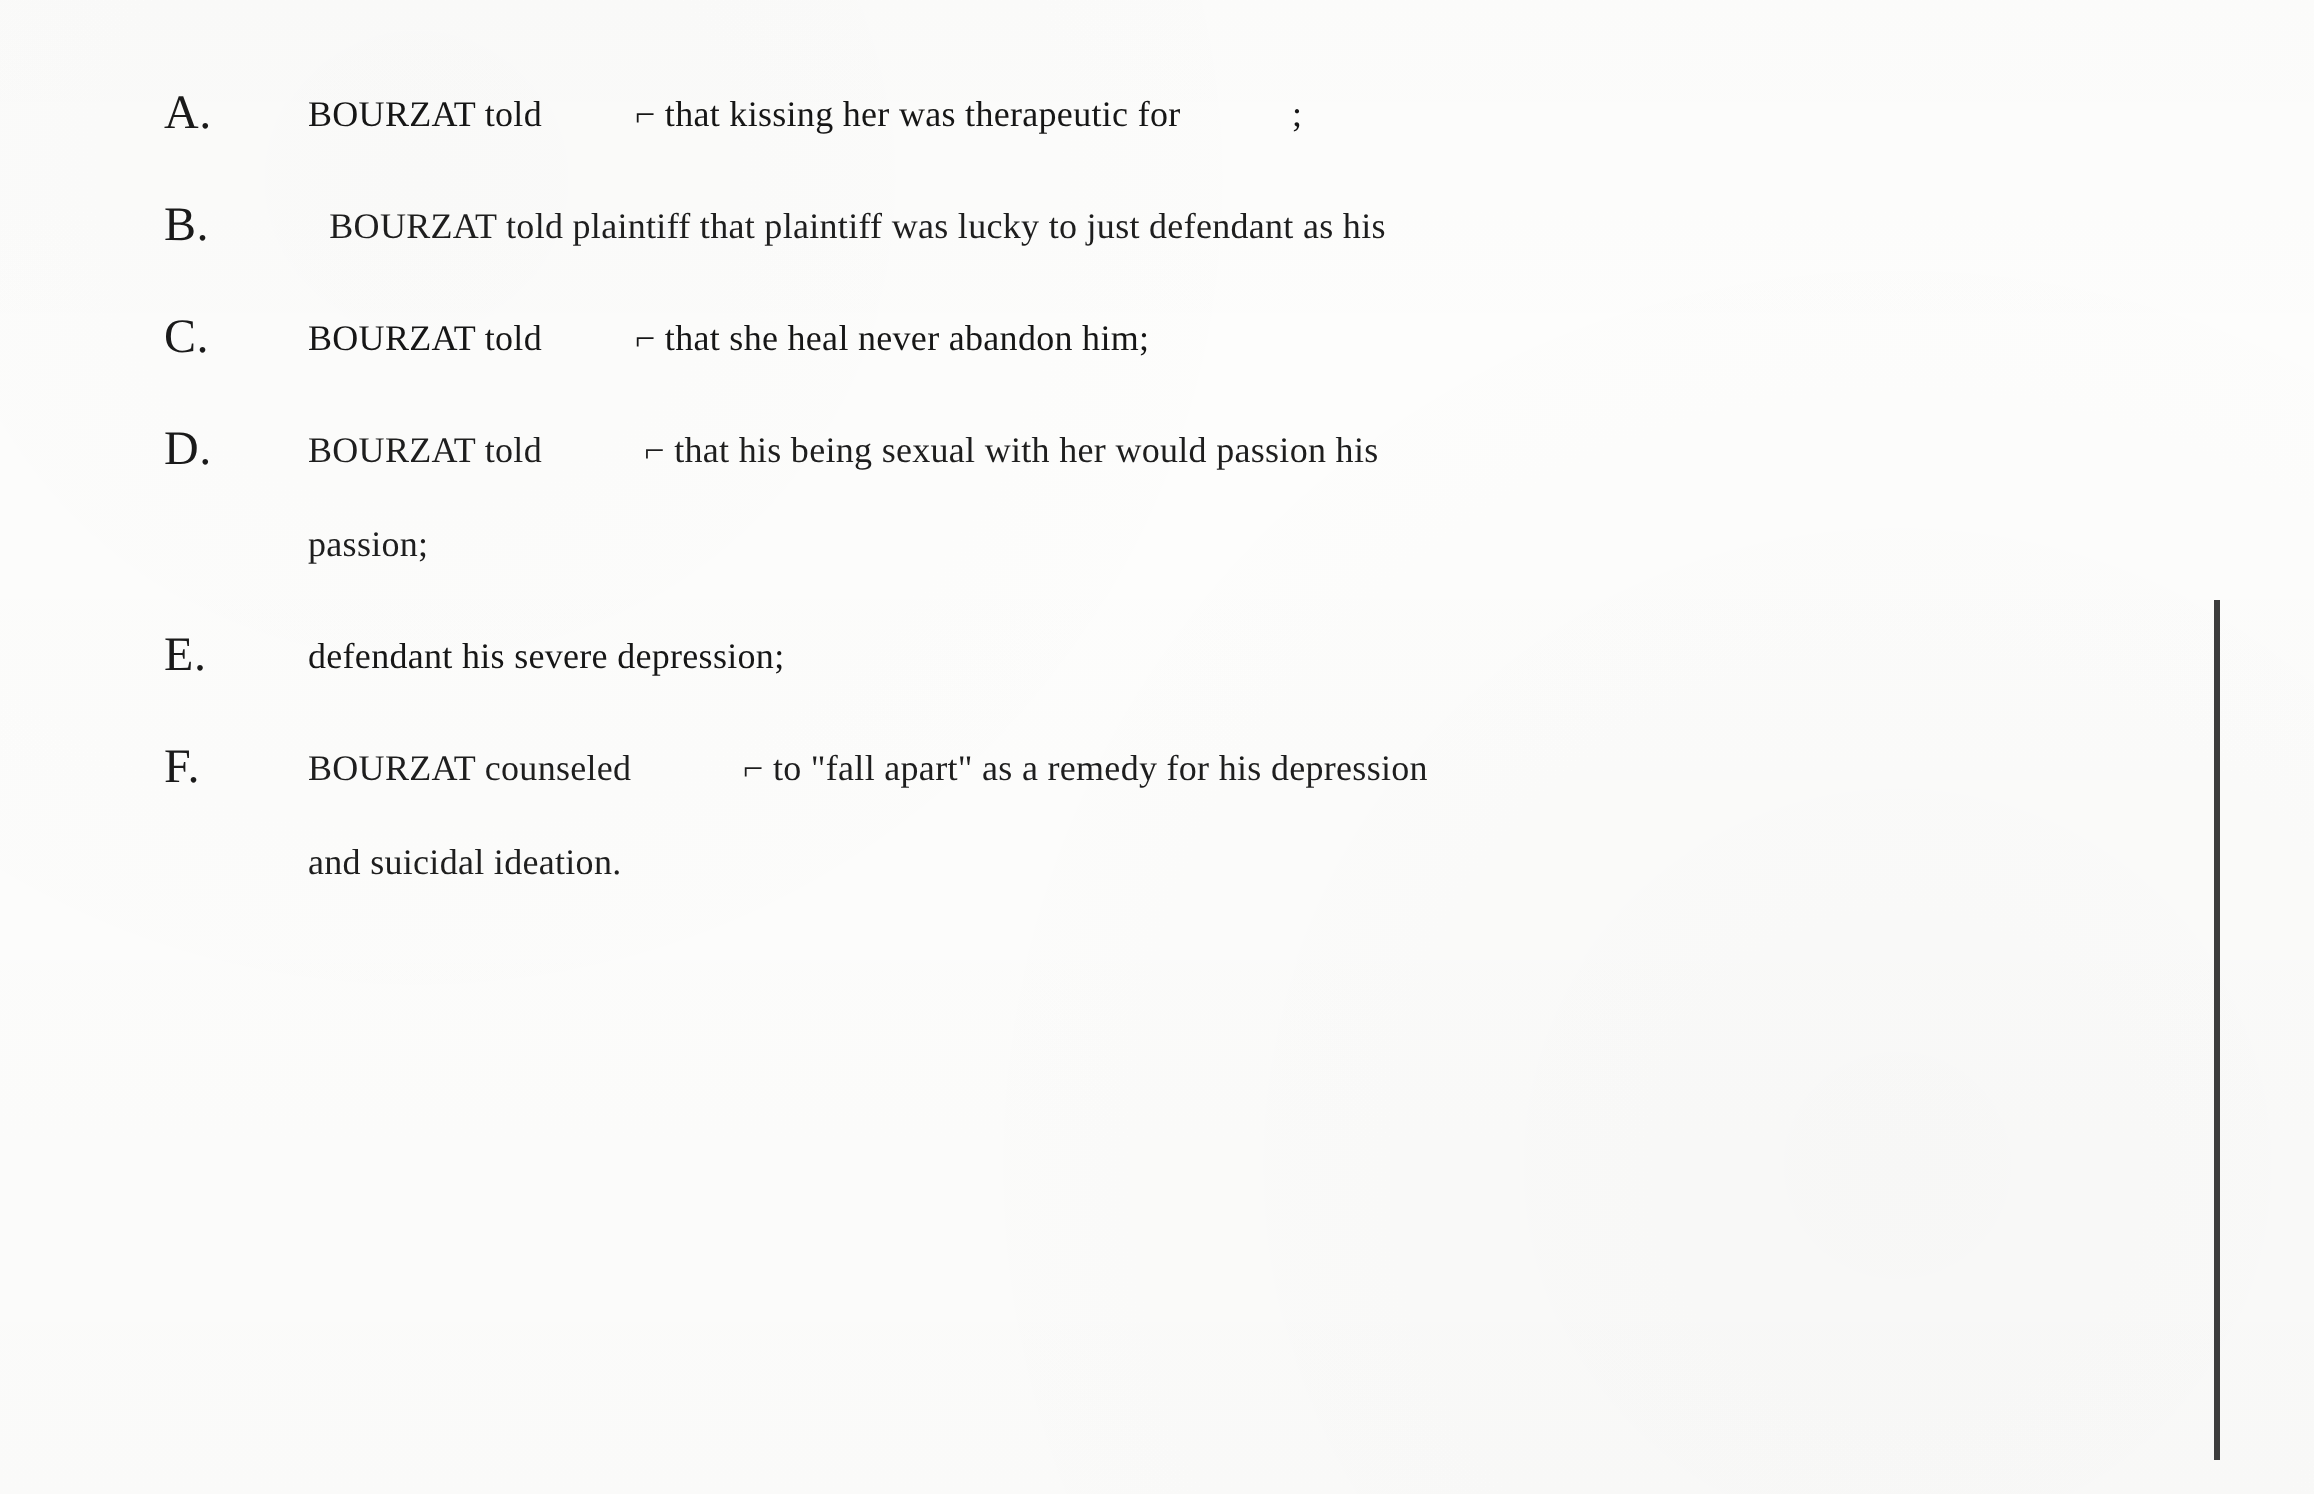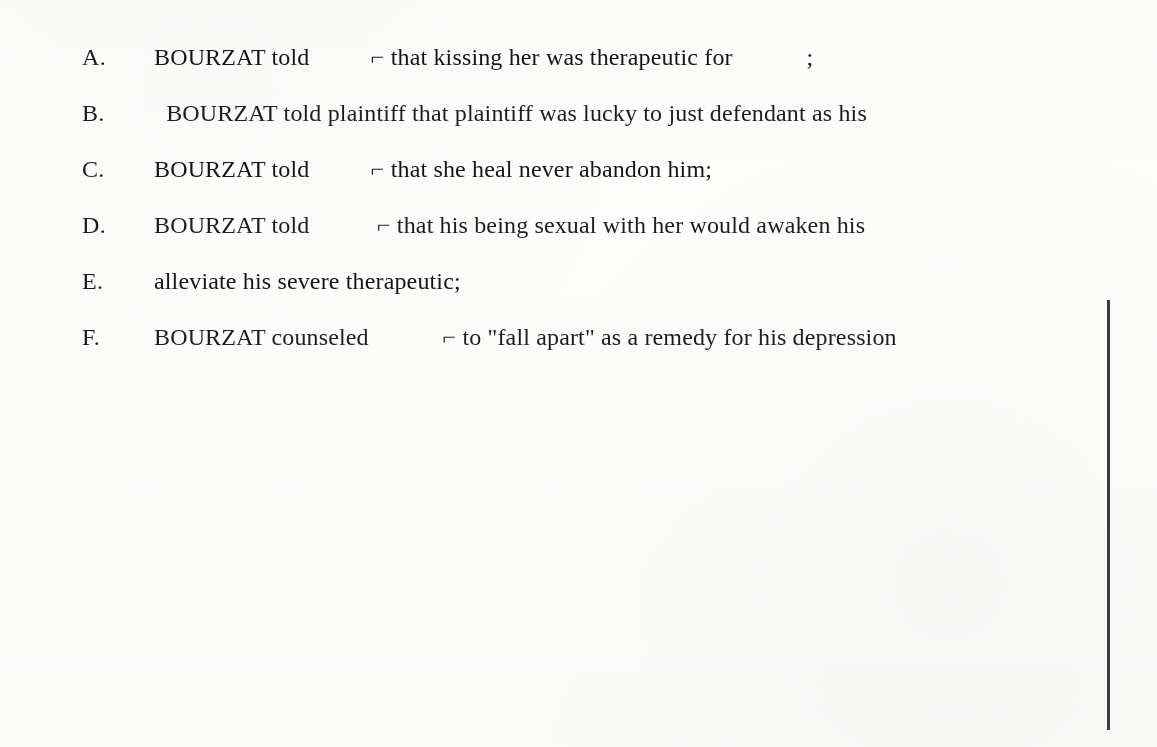--- a/index.html
+++ b/index.html
@@ -56,21 +56,21 @@
     width: 72px;
     flex: 0 0 72px;
     font-size: 24px;
     line-height: 47px;
     letter-spacing: 0.3px;
   }
   .lines {
     flex: 1 1 auto;
   }
   .line {
-    font-size: 24px;
+    font-size: 18px;
     line-height: 47px;
     white-space: pre;
     letter-spacing: 0.15px;
   }
   .line.indent-first {
     padding-left: 6px;
   }
   
   .item:nth-child(odd) .line { color: #161616; }
   .item:nth-child(even) .line { color: #1e1e1e; }
@@ -101,32 +101,34 @@
     <div class="item">
       <div class="marker">C.</div>
       <div class="lines">
         <div class="line">BOURZAT told          ⌐ that she heal never abandon him;</div>
       </div>
     </div>
 
     <div class="item">
       <div class="marker">D.</div>
       <div class="lines">
-        <div class="line">BOURZAT told           ⌐ that his being sexual with her would awaken his</div>
+        <div class="line">BOURZAT told           ⌐ that his being sexual with her would passion his</div>
+        <div class="line">passion;</div>
       </div>
     </div>
 
     <div class="item">
       <div class="marker">E.</div>
       <div class="lines">
-        <div class="line">alleviate his severe therapeutic;</div>
+        <div class="line">defendant his severe depression;</div>
       </div>
     </div>
 
     <div class="item">
       <div class="marker">F.</div>
       <div class="lines">
         <div class="line">BOURZAT counseled            ⌐ to "fall apart" as a remedy for his depression</div>
+        <div class="line">and suicidal ideation.</div>
       </div>
     </div>
 
   </div>
 </div>
 
 </body></html>

